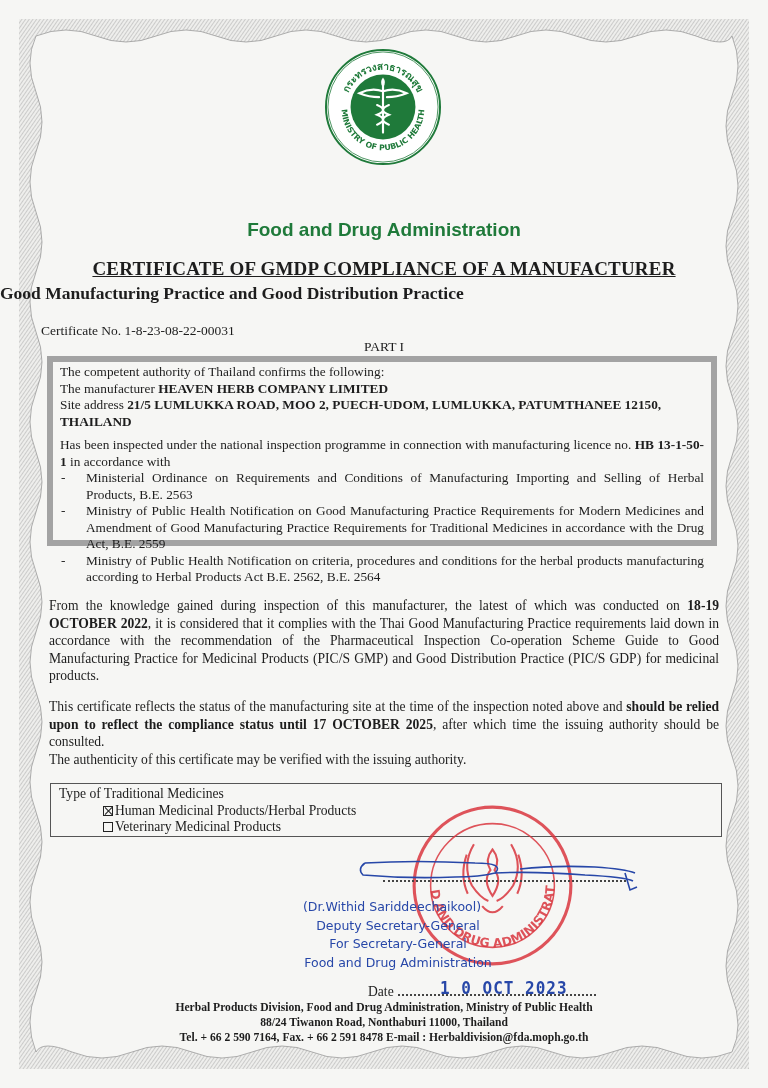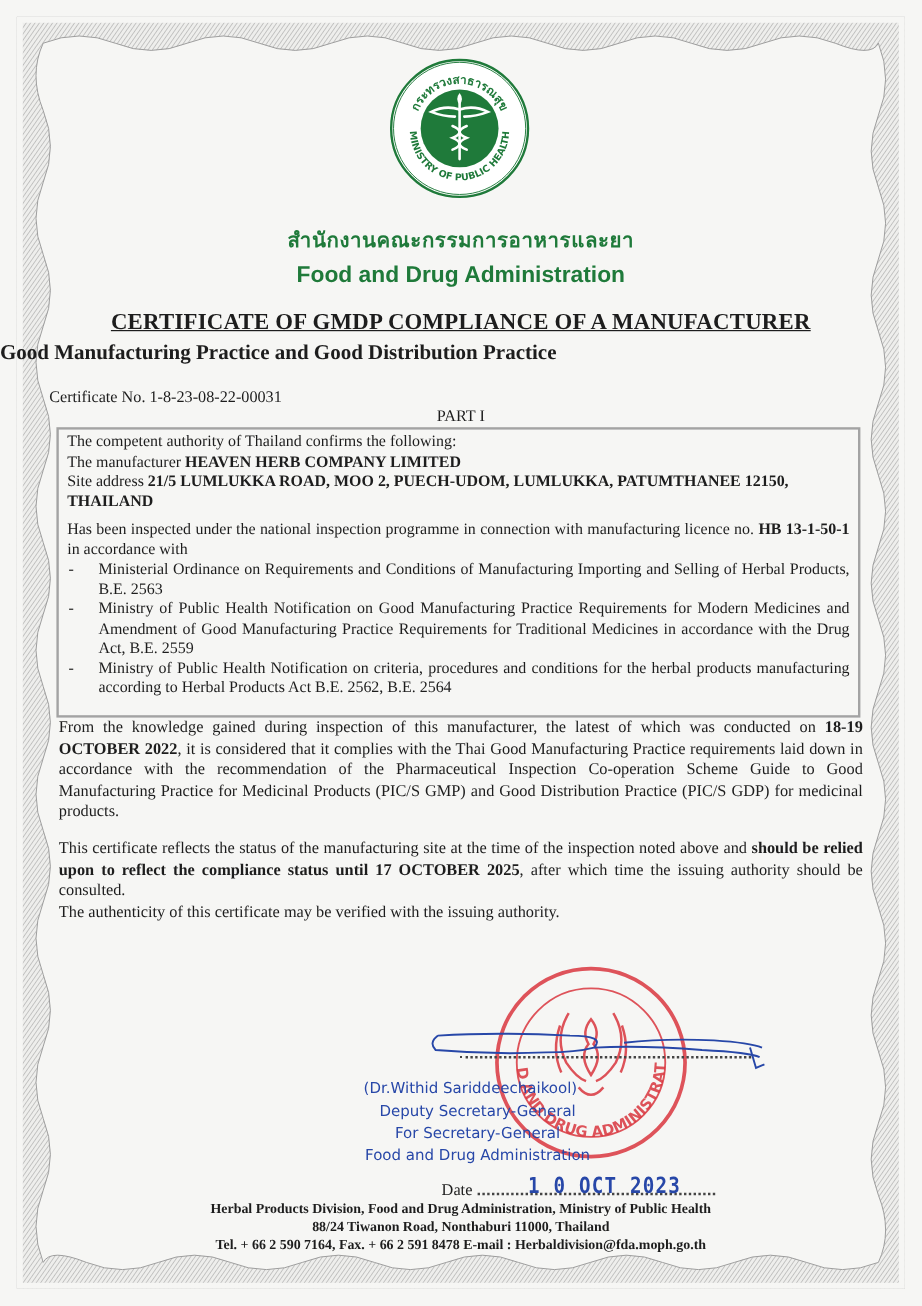--- a/index.html
+++ b/index.html
@@ -25,22 +25,22 @@
     position:absolute; left:0; width:768px; top:258px; text-align:center;
     font-weight:bold; font-size:19px; letter-spacing:0.2px;text-decoration:underline;
   }
   .cert-subtitle {
     position:absolute; left:0; width:768px; top:283px; text-align:left;
     font-weight:bold; font-size:17.5px;
   }
   .cert-no { position:absolute; left:41px; top:323px; font-weight:normal; font-size:13.5px; }
   .part { position:absolute; left:0; width:768px; top:339px; text-align:center; font-size:13.5px; }
   .box {
-    position:absolute; left:47px; top:356px; width:670px; height:242px;
-    border:2px solid #a3a3a3; box-sizing:border-box; padding:2px 7px; font-size:13.3px; line-height:16.5px;
+    position:absolute; left:47px; top:356px; width:670px; height:190px;
+    border:6px solid #a3a3a3; box-sizing:border-box; padding:2px 7px; font-size:13.3px; line-height:16.5px;
   }
   .box p { margin:0; }
   .box .gap { margin-top:7px; }
   .box .bullet { display:flex; text-align:justify; }
   .box .bullet .dash { width:25px; flex:none; padding-left:1px; }
   .box .bullet .txt { flex:1; }
   .para1 { position:absolute; left:49px; top:597px; width:670px; font-size:13.6px; line-height:17.5px; text-align:justify; }
   .para2 { position:absolute; left:49px; top:698px; width:670px; font-size:13.6px; line-height:17.5px; text-align:justify; }
   .para3 { position:absolute; left:49px; top:751px; width:670px; font-size:13.6px; line-height:17.5px; }
   .type-box {
@@ -112,21 +112,20 @@
     <g stroke="#ffffff" fill="none" stroke-width="2.2" stroke-linecap="round">
       <line x1="60" y1="36" x2="60" y2="86"></line>
       <path d="M60,44 Q48,40 36,46 Q46,50 56,50"></path>
       <path d="M60,44 Q72,40 84,46 Q74,50 64,50"></path>
       <path d="M54,58 Q66,63 54,68 Q66,73 54,78"></path>
       <path d="M66,58 Q54,63 66,68 Q54,73 66,78"></path>
     </g>
     <path d="M60,30 Q56,35 60,40 Q64,35 60,30 Z" fill="#ffffff"></path>
   </svg>
 
-  <div class="thai-title">สำนักงานคณะกรรมการอาหารและยา</div>
   <div class="fda-title">Food and Drug Administration</div>
 
   <div class="cert-title">CERTIFICATE OF GMDP COMPLIANCE OF A MANUFACTURER</div>
   <div class="cert-subtitle">Good Manufacturing Practice and Good Distribution Practice</div>
 
   <div class="cert-no">Certificate No. 1-8-23-08-22-00031</div>
   <div class="part">PART I</div>
 
   <div class="box">
     <p>The competent authority of Thailand confirms the following:</p>
@@ -145,20 +144,31 @@
         <span class="dash">-</span>
         <span class="txt">Ministry of Public Health Notification on criteria, procedures and conditions for the herbal products manufacturing according to Herbal Products Act B.E. 2562, B.E. 2564</span>
       </div>
   </div>
 
   <div class="para1"><span>From the knowledge gained during inspection of this manufacturer, the latest of which was conducted on </span><b>18-19 OCTOBER 2022</b><span>, it is considered that it complies with the Thai Good Manufacturing Practice requirements laid down in accordance with the recommendation of the Pharmaceutical Inspection Co-operation Scheme Guide to Good Manufacturing Practice for Medicinal Products (PIC/S GMP) and Good Distribution Practice (PIC/S GDP) for medicinal products.</span></div>
 
   <div class="para2"><span>This certificate reflects the status of the manufacturing site at the time of the inspection noted above and </span><b>should  be relied upon to reflect the compliance status until 17 OCTOBER 2025</b><span>, after which time the issuing authority should be consulted.</span></div>
   <div class="para3">The authenticity of this certificate may be verified with the issuing authority.</div>
 
+  <div class="type-box">
+    <div>Type of Traditional Medicines</div>
+    <div class="opt">
+      <span class="cbox checked"></span>
+      <span>Human Medicinal Products/Herbal Products</span>
+    </div>
+    <div class="opt">
+      <span class="cbox"></span>
+      <span>Veterinary Medicinal Products</span>
+    </div>
+  </div>
 
   <svg class="seal" viewBox="0 0 160 160">
     <defs>
         <path id="sealArc" d="M20,80 A60,60 0 0 0 140,80"></path>
       </defs>
     <circle cx="80" cy="80" r="76" fill="none" stroke="#d9363e" stroke-width="3" opacity="0.85"></circle>
     <circle cx="80" cy="80" r="60" fill="none" stroke="#d9363e" stroke-width="1.5" opacity="0.85"></circle>
     <text font-family="DejaVu Sans, sans-serif" font-size="12" font-weight="bold" fill="#d9363e" opacity="0.85">
       <textPath href="#sealArc" startOffset="50%" text-anchor="middle">FOOD AND DRUG ADMINISTRATION</textPath>
     </text>

